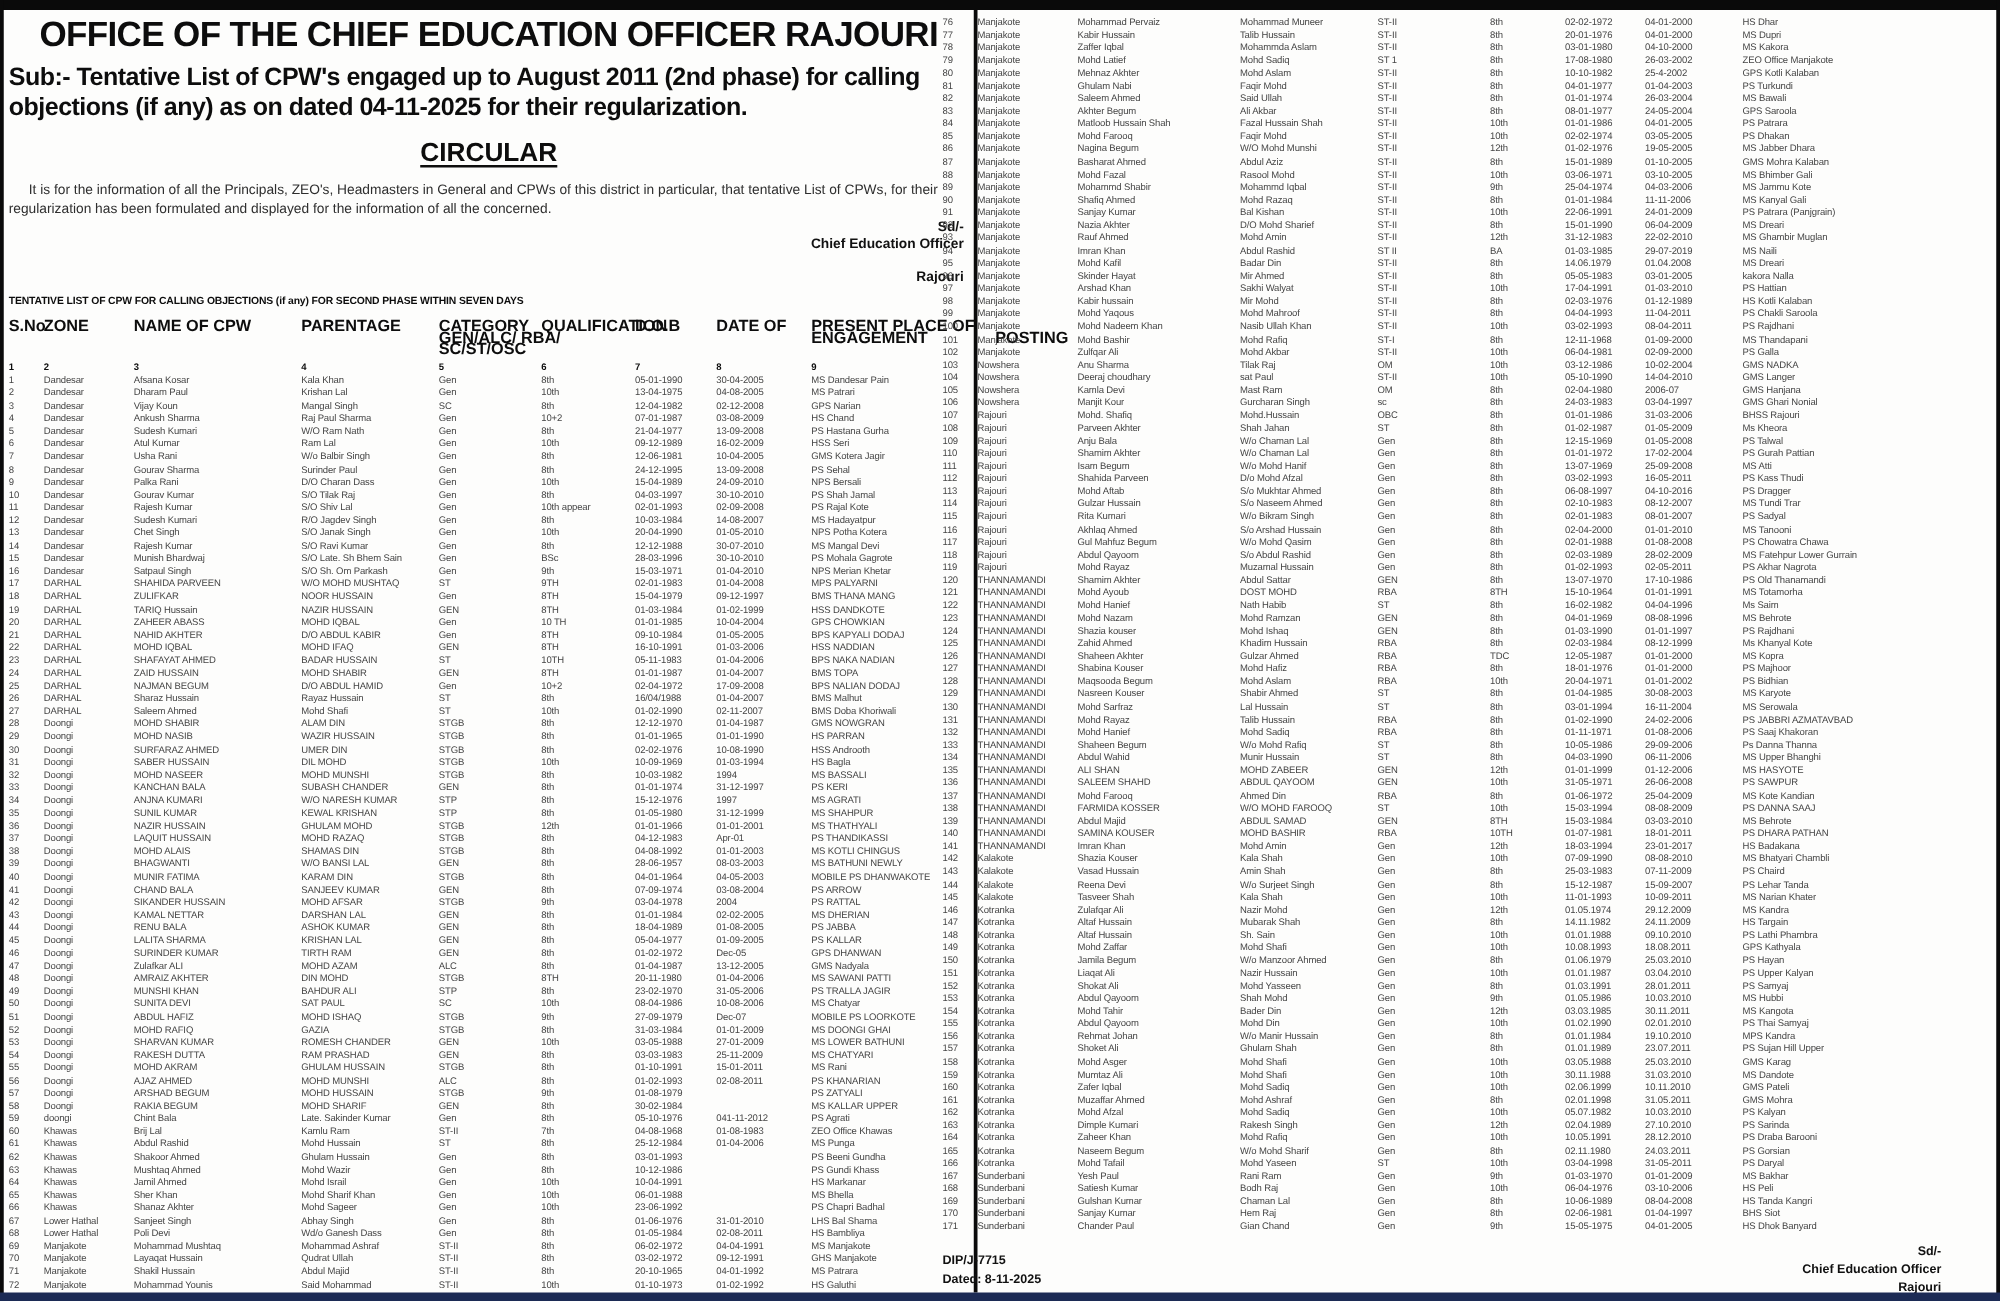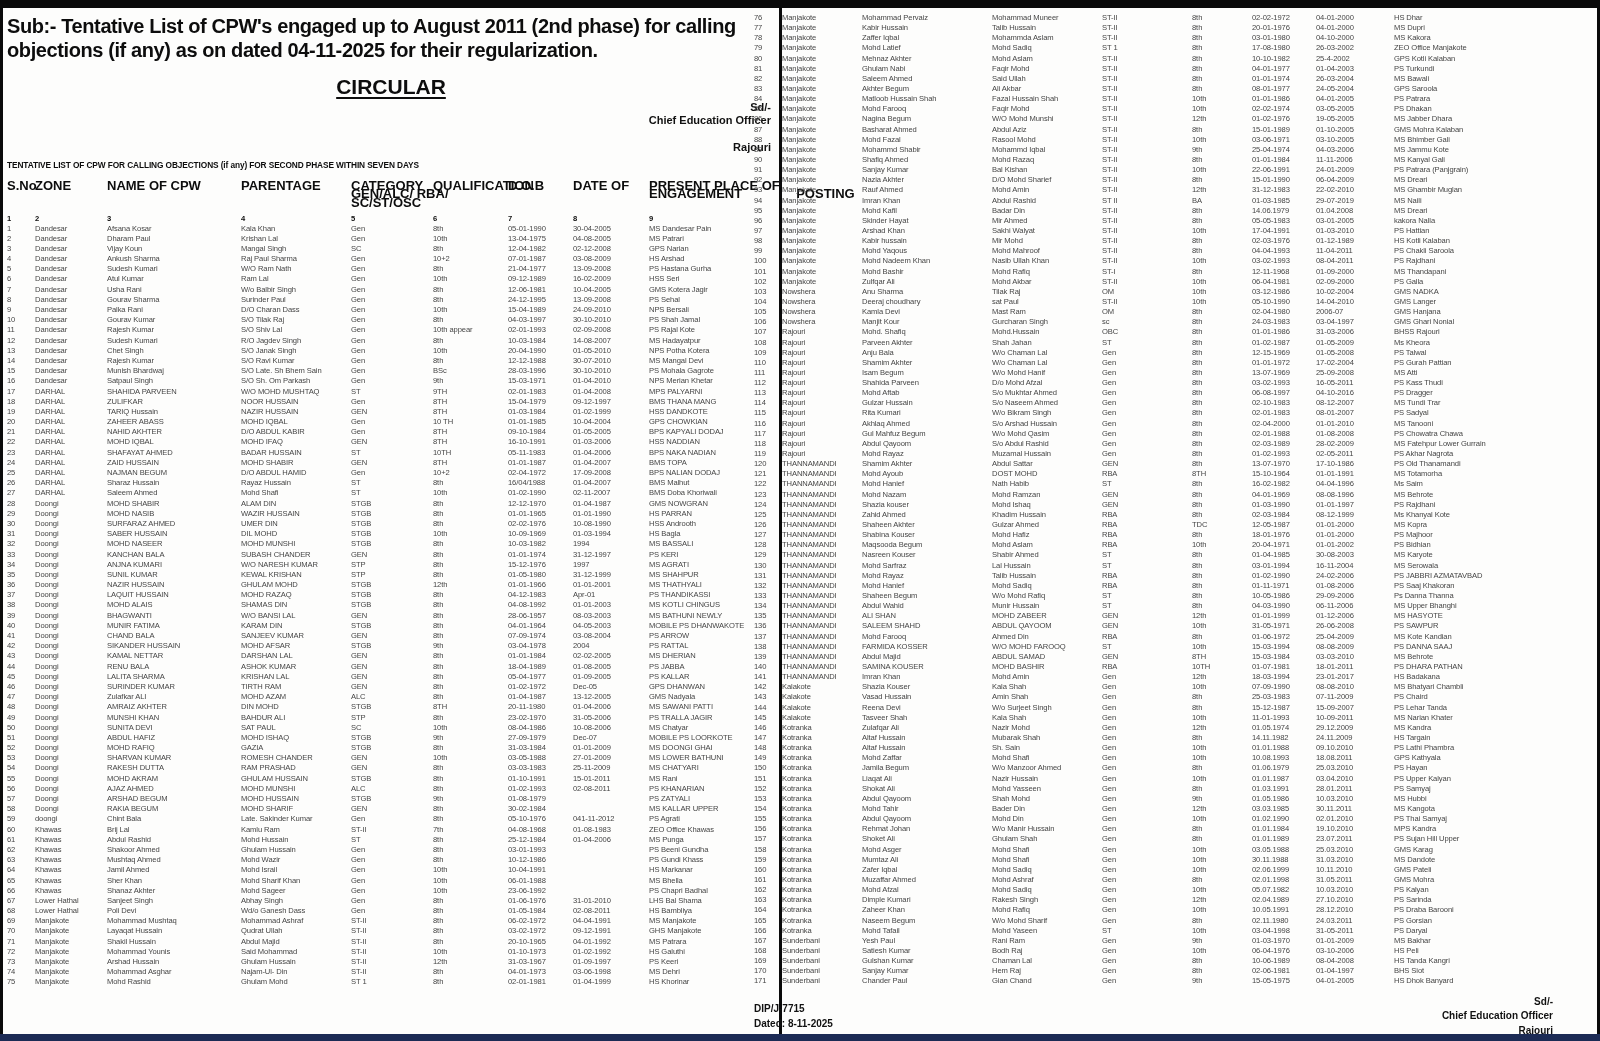--- a/index.html
+++ b/index.html
@@ -53,27 +53,29 @@
 </head>
 <body>
 
 <div class="page">
   <div class="bar-top"></div>
   <div class="border-left"></div>
   <div class="border-right"></div>
   <div class="divider"></div>
 
   <div class="col-left">
+    <div class="title">OFFICE OF THE CHIEF EDUCATION OFFICER RAJOURI</div>
     <div class="subject">
       <div>Sub:- Tentative List of CPW's engaged up to August 2011 (2nd phase) for calling</div>
       <div>objections (if any) as on dated 04-11-2025 for their regularization.</div>
     </div>
     <div class="circular">
       <span>CIRCULAR</span>
     </div>
+    <div class="bodytext">It is for the information of all the Principals, ZEO's, Headmasters in General and CPWs of this district in particular, that tentative List of CPWs, for their regularization has been formulated and displayed for the information of all the concerned.</div>
     <div class="sig">
       <div>Sd/-</div>
       <div>Chief Education Officer</div>
     </div>
     <div class="sig-place">Rajouri</div>
 
     <div class="caption">TENTATIVE LIST OF CPW FOR CALLING OBJECTIONS (if any) FOR SECOND PHASE WITHIN SEVEN DAYS</div>
 
     <div class="thead">
       <div class="hcell">S.No</div>
@@ -145,21 +147,21 @@
         </div>
         <div class="trow">
           <div class="tcell">4</div>
           <div class="tcell">Dandesar</div>
           <div class="tcell">Ankush Sharma</div>
           <div class="tcell">Raj Paul Sharma</div>
           <div class="tcell">Gen</div>
           <div class="tcell">10+2</div>
           <div class="tcell">07-01-1987</div>
           <div class="tcell">03-08-2009</div>
-          <div class="tcell">HS Arshad</div>
+          <div class="tcell">HS Chand</div>
         </div>
         <div class="trow">
           <div class="tcell">5</div>
           <div class="tcell">Dandesar</div>
           <div class="tcell">Sudesh Kumari</div>
           <div class="tcell">W/O Ram Nath</div>
           <div class="tcell">Gen</div>
           <div class="tcell">8th</div>
           <div class="tcell">21-04-1977</div>
           <div class="tcell">13-09-2008</div>

